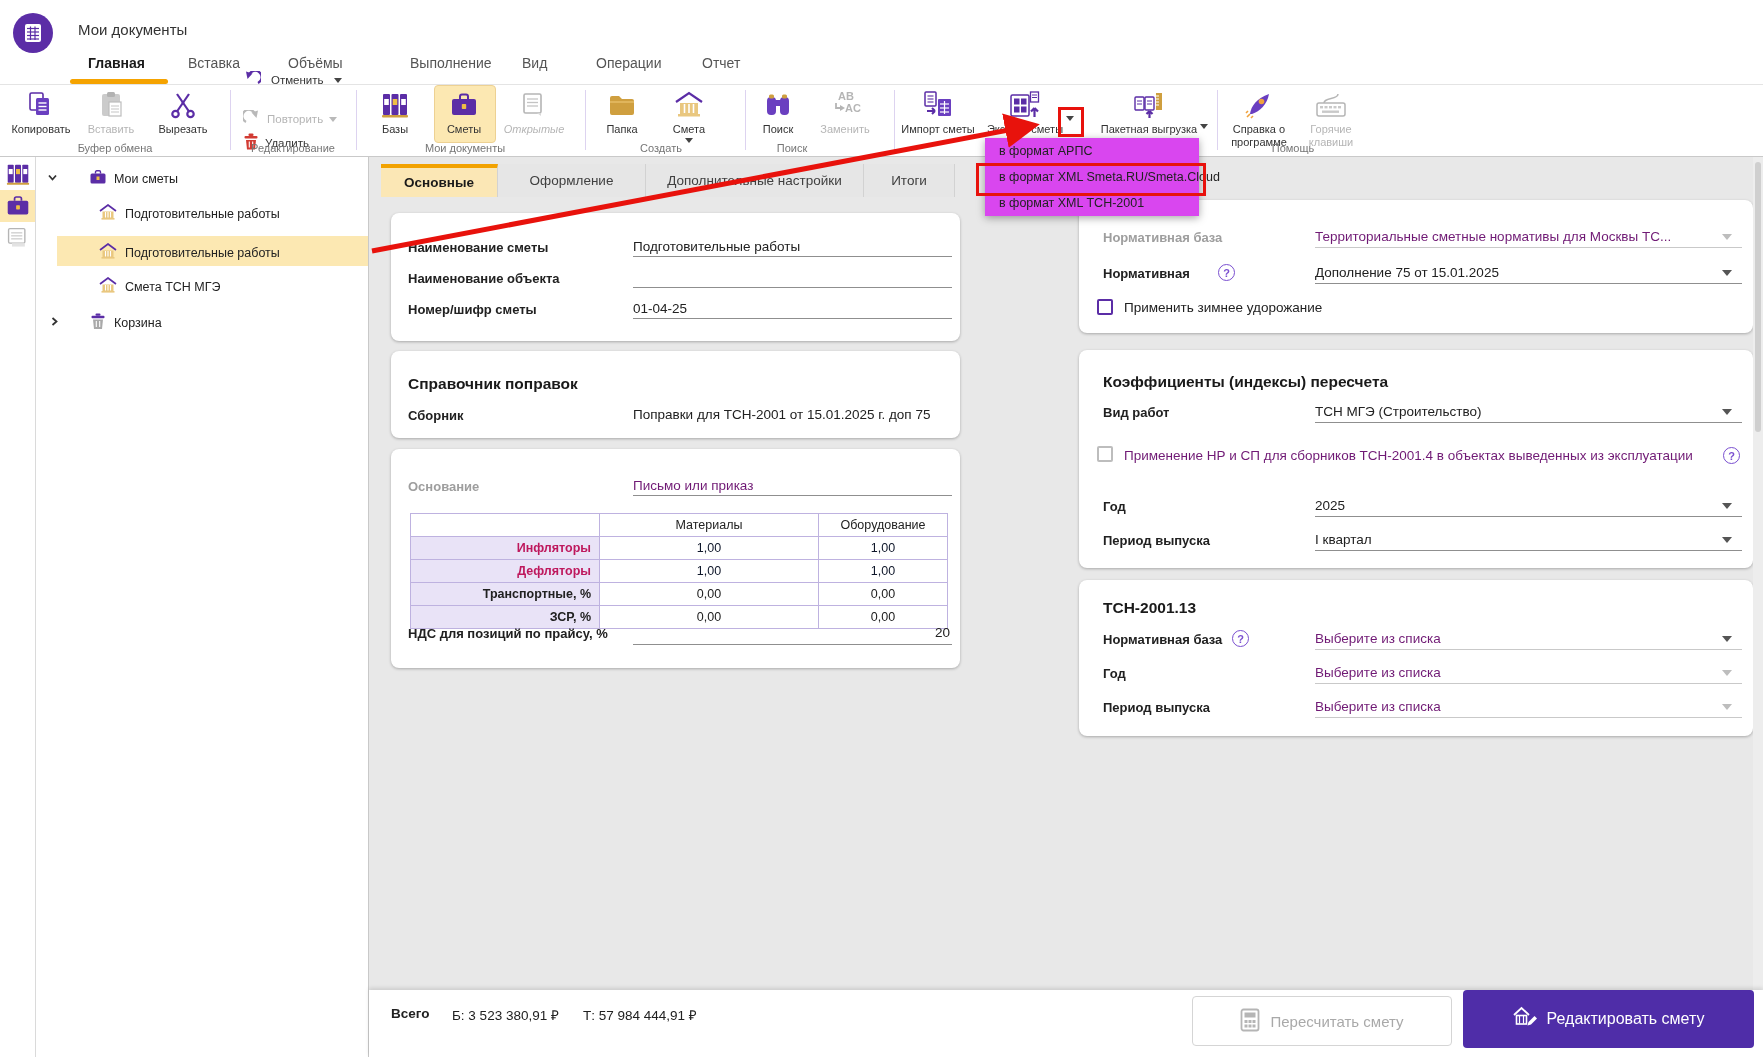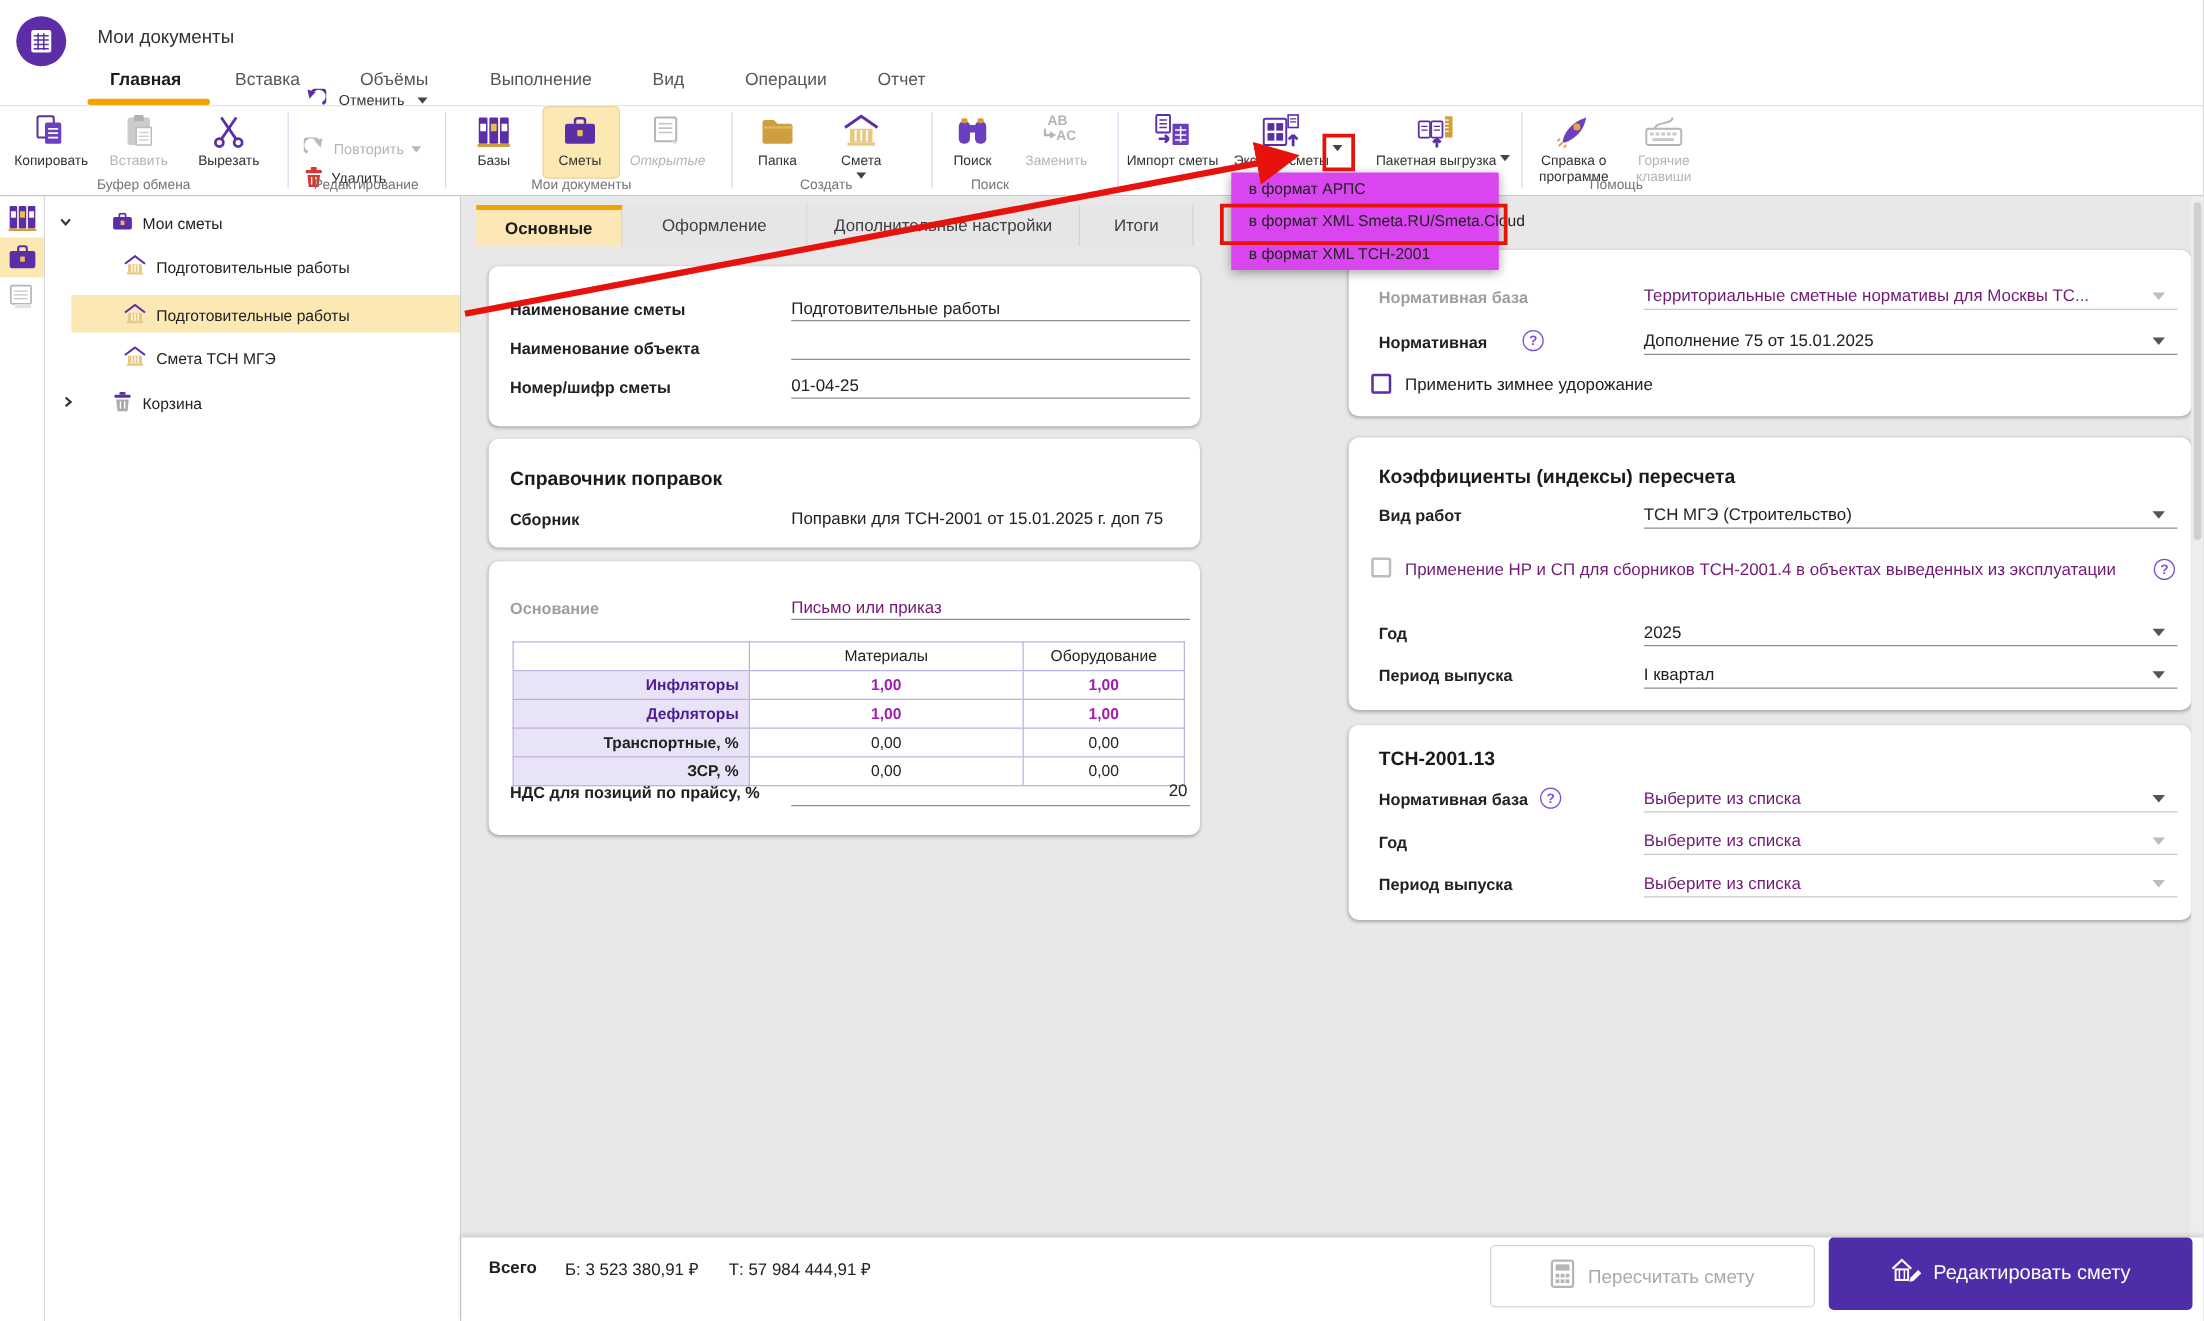--- a/index.html
+++ b/index.html
@@ -45,23 +45,23 @@
   .val{font-size:13.5px;color:#212121;white-space:nowrap;}
   .val.gray{color:#701a75;}
   .fline{height:1px;background:#8f8f8f;}
   .fline.gray{background:#c9c9c9;}
   .cardtitle{font-size:15.5px;font-weight:bold;color:#1a1a1a;white-space:nowrap;}
   
   table.coef{border-collapse:collapse;font-size:12.5px;}
   table.coef td,table.coef th{border:1px solid #beb2e0;height:22px;padding:0 8px;background:#fff;}
   table.coef th{font-weight:normal;color:#222;text-align:center;}
   table.coef td.lab{background:#e9e3f7;text-align:right;font-weight:bold;color:#212121;}
-  table.coef tr.muted td.lab{color:#4c1d95;}
+  table.coef tr.muted td.lab{color:#be185d;}
   table.coef td.num{text-align:center;color:#212121;}
-  table.coef tr.muted td.num{color:#a21caf;font-weight:bold;}
+  table.coef tr.muted td.num{color:#0f172a;}
   
   .cb{width:16px;height:16px;border:2px solid #5b2da6;border-radius:2px;background:#fff;box-sizing:border-box;}
   .cb.dis{border-color:#bdbdbd;}
   .help{width:17px;height:17px;border:1.5px solid #7a4fd0;border-radius:50%;color:#7a4fd0;
         font-size:11px;font-weight:bold;display:flex;align-items:center;justify-content:center;box-sizing:border-box;}
   .ddcaret{width:0;height:0;border-left:5px solid transparent;border-right:5px solid transparent;border-top:6px solid #555;}
   .ddcaret.gray{border-top-color:#bdbdbd;}
   
   .menu{left:985px;top:138px;width:214px;background:#d946ef;box-shadow:0 2px 8px rgba(0,0,0,0.35);z-index:50;}
   .menu-item{height:26px;line-height:26px;padding-left:14px;font-size:12.5px;color:#222;cursor:pointer;white-space:nowrap;}
@@ -94,21 +94,21 @@
         <line x1="8.5" y1="4.5" x2="8.5" y2="18"></line>
           <line x1="13" y1="4.5" x2="13" y2="18"></line>
       </g>
     </svg>
   </div>
   <div class="abs app-title">Мои документы</div>
 
   <div class="abs menutab active" style="left:88px;">Главная</div>
   <div class="abs menutab" style="left:188px;">Вставка</div>
   <div class="abs menutab" style="left:288px;">Объёмы</div>
-  <div class="abs menutab" style="left:392px;text-align:center;">Выполнение</div>
+  <div class="abs menutab" style="left:410px;text-align:center;">Выполнение</div>
   <div class="abs menutab" style="left:522px;">Вид</div>
   <div class="abs menutab" style="left:596px;">Операции</div>
   <div class="abs menutab" style="left:702px;">Отчет</div>
   <div class="abs tab-underline"></div>
   <div class="abs hdr-sep"></div>
 
   <div class="abs rbtn" style="left:6px;top:86px;width:70px;">
     <span class="ricon">
       <svg width="30" height="30" viewBox="0 0 30 30">
           <rect x="4" y="3" width="13" height="17" rx="1.5" fill="#fff" stroke="#5b2da6" stroke-width="1.6"></rect>

